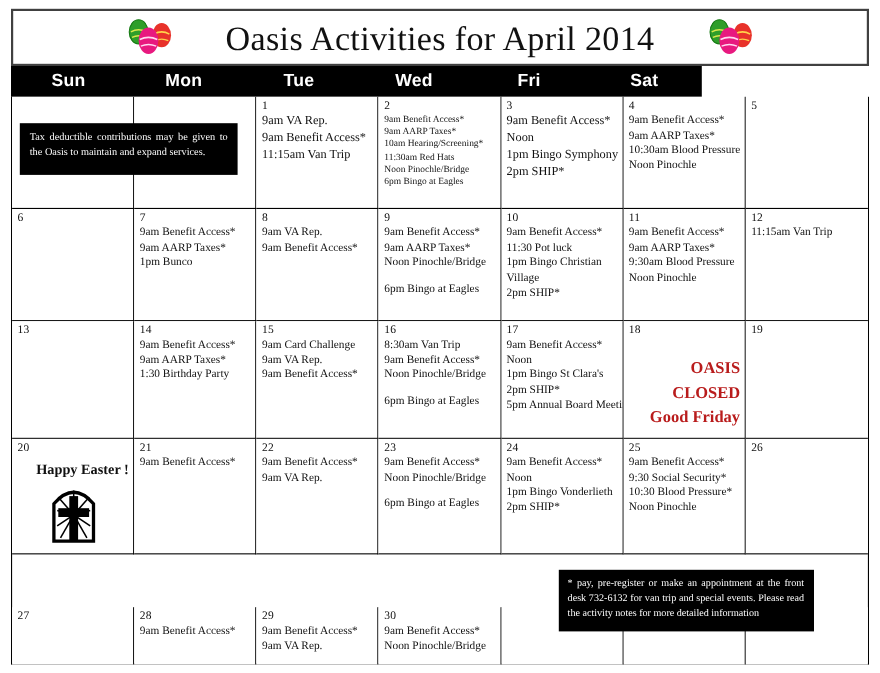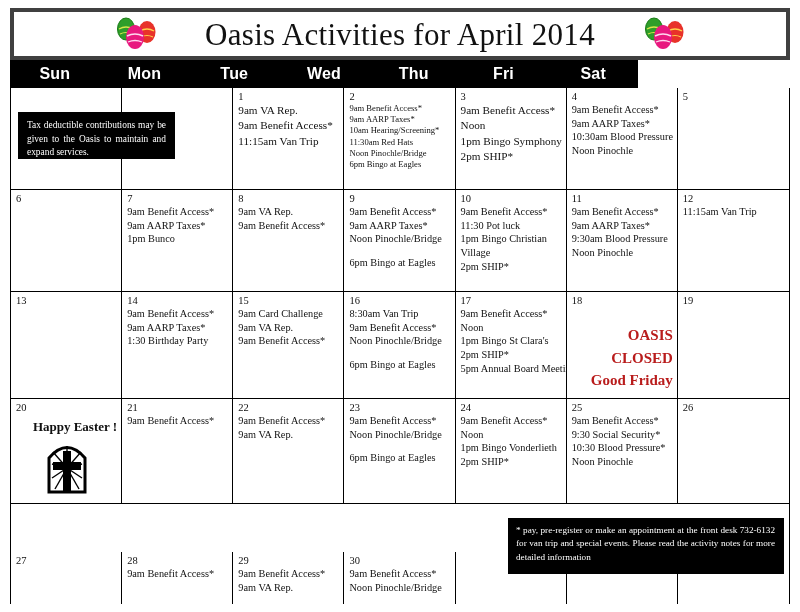--- a/index.html
+++ b/index.html
@@ -14,21 +14,21 @@
     width: 800px; height: 612px;
     background: #ffffff;
     overflow: hidden;
   }
 
   
   .title-banner {
     position: absolute;
     left: 10px; top: 8px;
     width: 780px; height: 52px;
-    border: 4px solid #404040;
+    border: 2px solid #404040;
     background: #ffffff;
     display: flex;
     align-items: center;
     justify-content: center;
     gap: 46px;
   }
   .cal-title {
     font-family: "Liberation Serif", "DejaVu Serif", serif;
     font-size: 31px;
     letter-spacing: 0.3px;
@@ -127,28 +127,28 @@
   .black-note {
     position: absolute;
     background: #000000;
     color: #ffffff;
     font-family: "Liberation Serif", "DejaVu Serif", serif;
     text-align: justify;
     z-index: 5;
   }
   #note-tax {
     left: 18px; top: 112px;
-    width: 157px; height: 47px;
+    width: 198px; height: 47px;
     padding: 7px 9px 0 9px;
     font-size: 9.4px;
     line-height: 1.45;
   }
   #note-legend {
     left: 508px; top: 518px;
-    width: 276px; height: 56px;
+    width: 232px; height: 56px;
     padding: 6px 9px 0 8px;
     font-size: 9.2px;
     line-height: 1.45;
   }
 </style>
 </head>
 <body>
 
 <div id="page">
 
@@ -178,21 +178,20 @@
       <path d="M14 19 q8 -4 16 0" stroke="#ffd9ef" stroke-width="1.5" fill="none"></path>
       <path d="M15 25 q7 -3 14 0" stroke="#ffd9ef" stroke-width="1.3" fill="none"></path>
     </svg>
   </div>
 
   <div class="dow-header">
     <div class="dow">Sun</div>
     <div class="dow">Mon</div>
     <div class="dow">Tue</div>
     <div class="dow">Wed</div>
-    <div class="dow">Thu</div>
     <div class="dow">Fri</div>
     <div class="dow">Sat</div>
   </div>
 
   <div class="grid" id="grid">
       <div class="cell sz-md">
         <div class="daynum"></div>
       </div>
       <div class="cell sz-md">
         <div class="daynum"></div>

